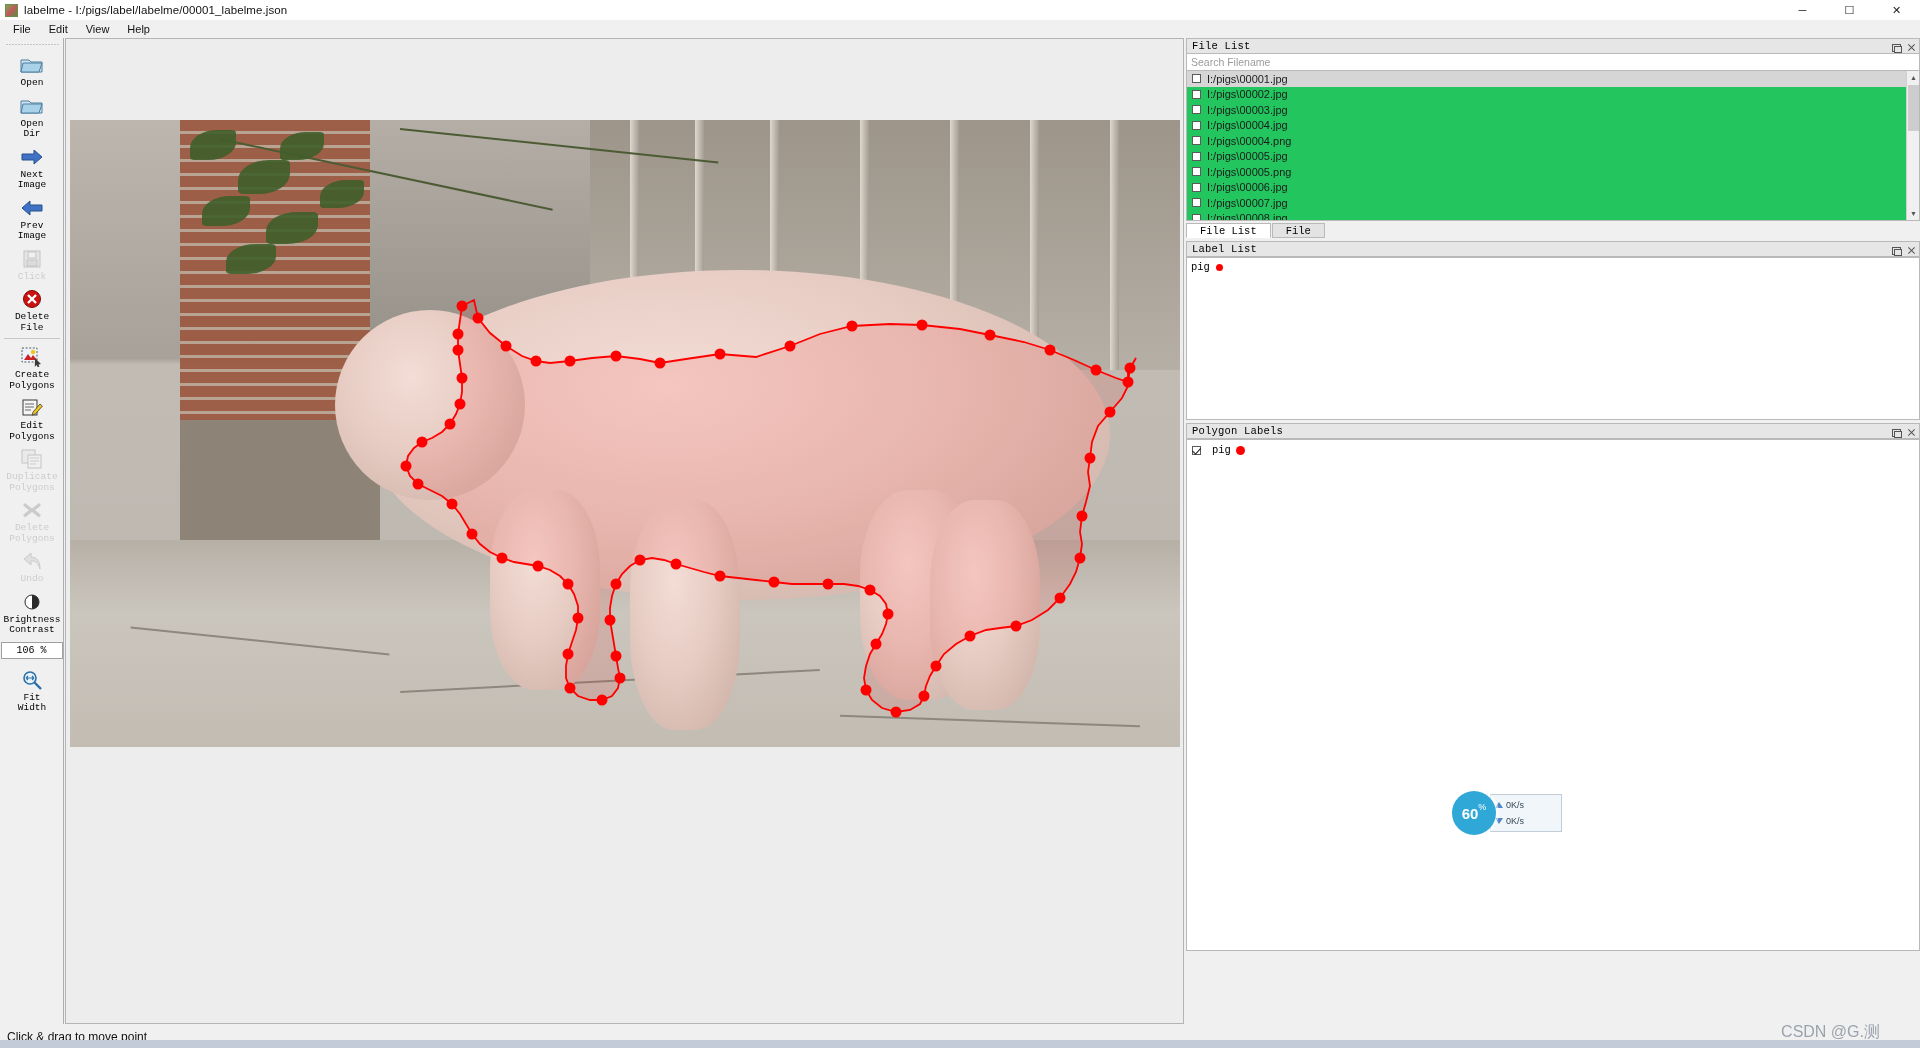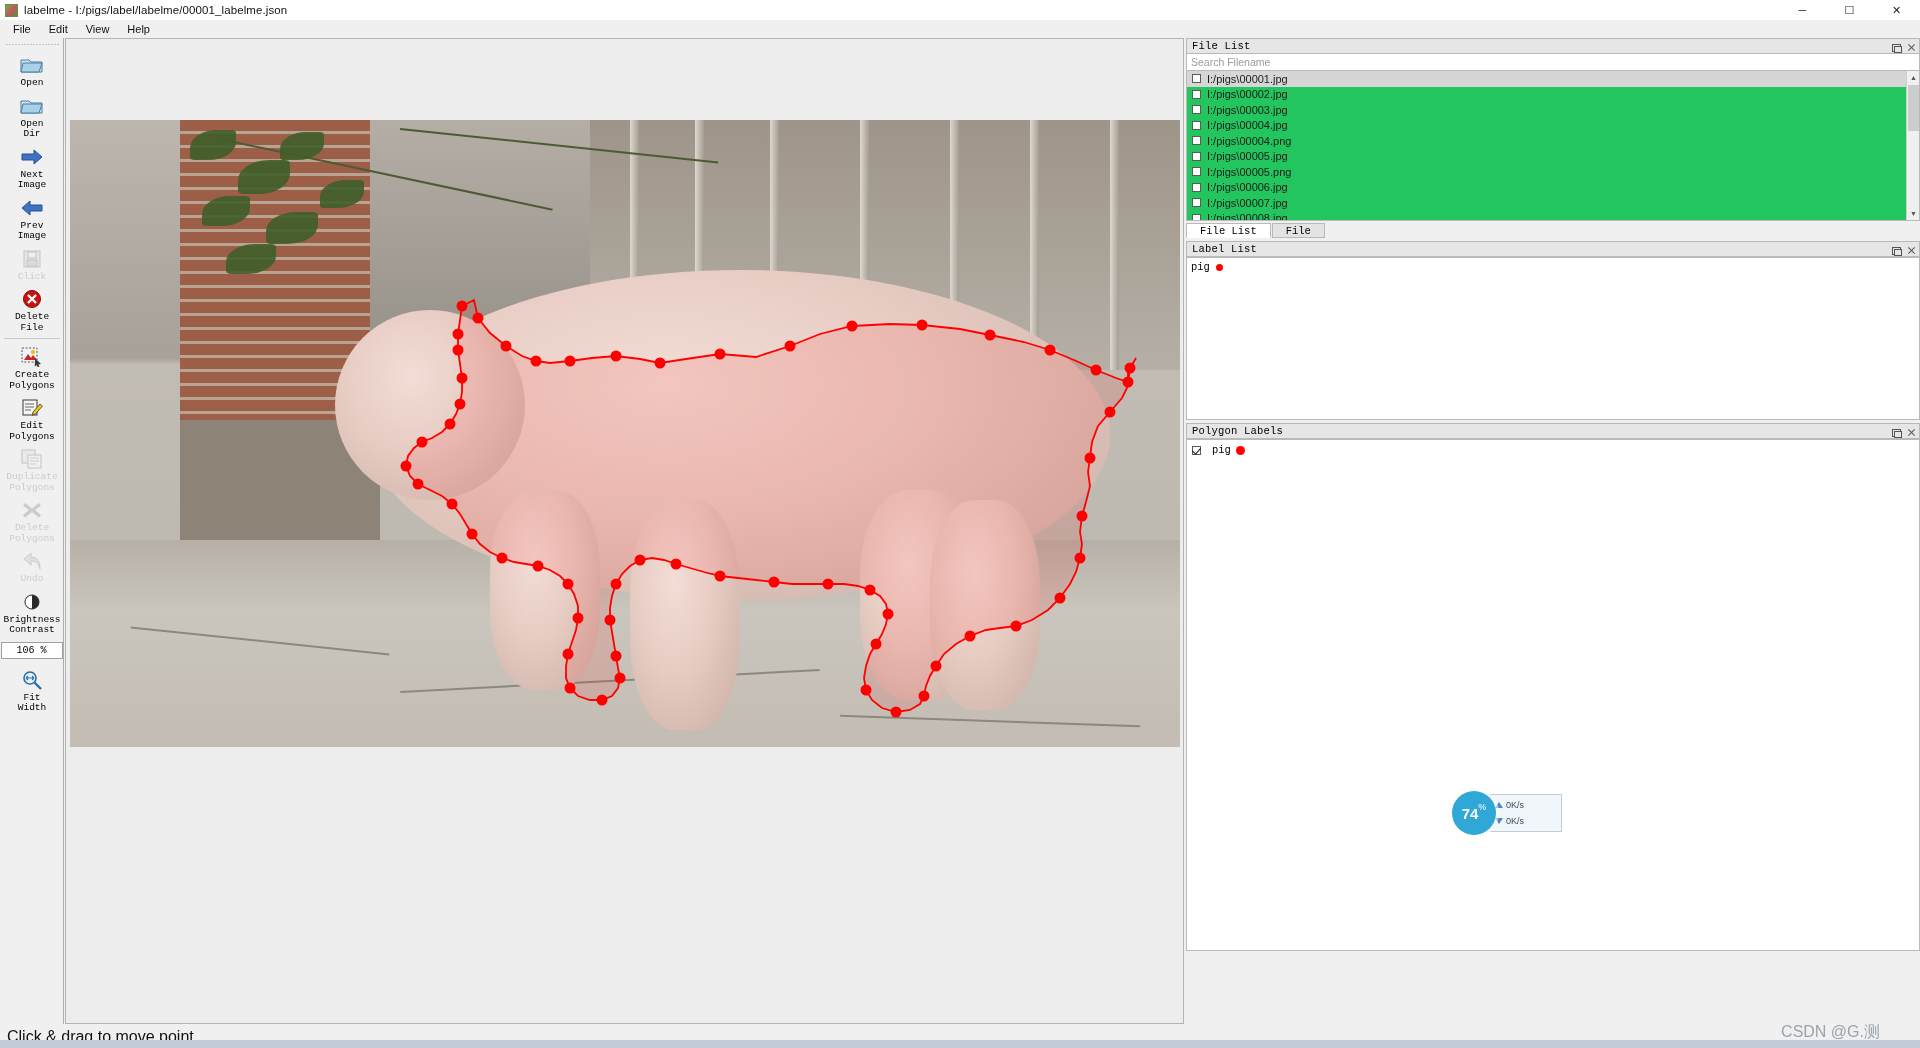--- a/index.html
+++ b/index.html
@@ -147,21 +147,21 @@
     display:flex; flex-direction:column; justify-content:center; padding-left:4px; }
   .sp-row { display:flex; align-items:center; gap:3px; height:16px;
     font-size:9px; color:#3a4a5a; }
   .arr { width:0;height:0;border-left:4px solid transparent;border-right:4px solid transparent; }
   .arr.up { border-bottom:6px solid #4f86c6; }
   .arr.dn { border-top:6px solid #4f86c6; }
 
   
   .statusbar { position:absolute; left:0; top:1026px; width:1920px; height:22px;
     background:#f0f0f0; display:flex; align-items:center; padding-left:7px; }
-  .statusbar .msg { font-size:16px; color:#111; }
+  .statusbar .msg { font-size:12px; color:#111; }
   .wm { position:absolute; right:40px; bottom:5px; font-size:16px; color:#9aa3ad; }
   .taskstrip { position:absolute; left:0; top:1040px; width:1920px; height:8px;
     background:#c3cbd8; }
 </style>
 </head>
 <body>
 
 <div class="app">
 
   <div class="titlebar">
@@ -551,21 +551,21 @@
       <div class="sp-row">
         <span class="arr up"></span>
         <span>0K/s</span>
       </div>
       <div class="sp-row">
         <span class="arr dn"></span>
         <span>0K/s</span>
       </div>
     </div>
     <div class="sp-circle">
-      <span class="pct">74</span>
+      <span class="pct">60</span>
       <span class="pc2">%</span>
     </div>
   </div>
 
   <div class="statusbar">
     <span class="msg">Click &amp; drag to move point</span>
     <span class="wm">CSDN @G.测</span>
   </div>
   <div class="taskstrip"></div>
 </div>

